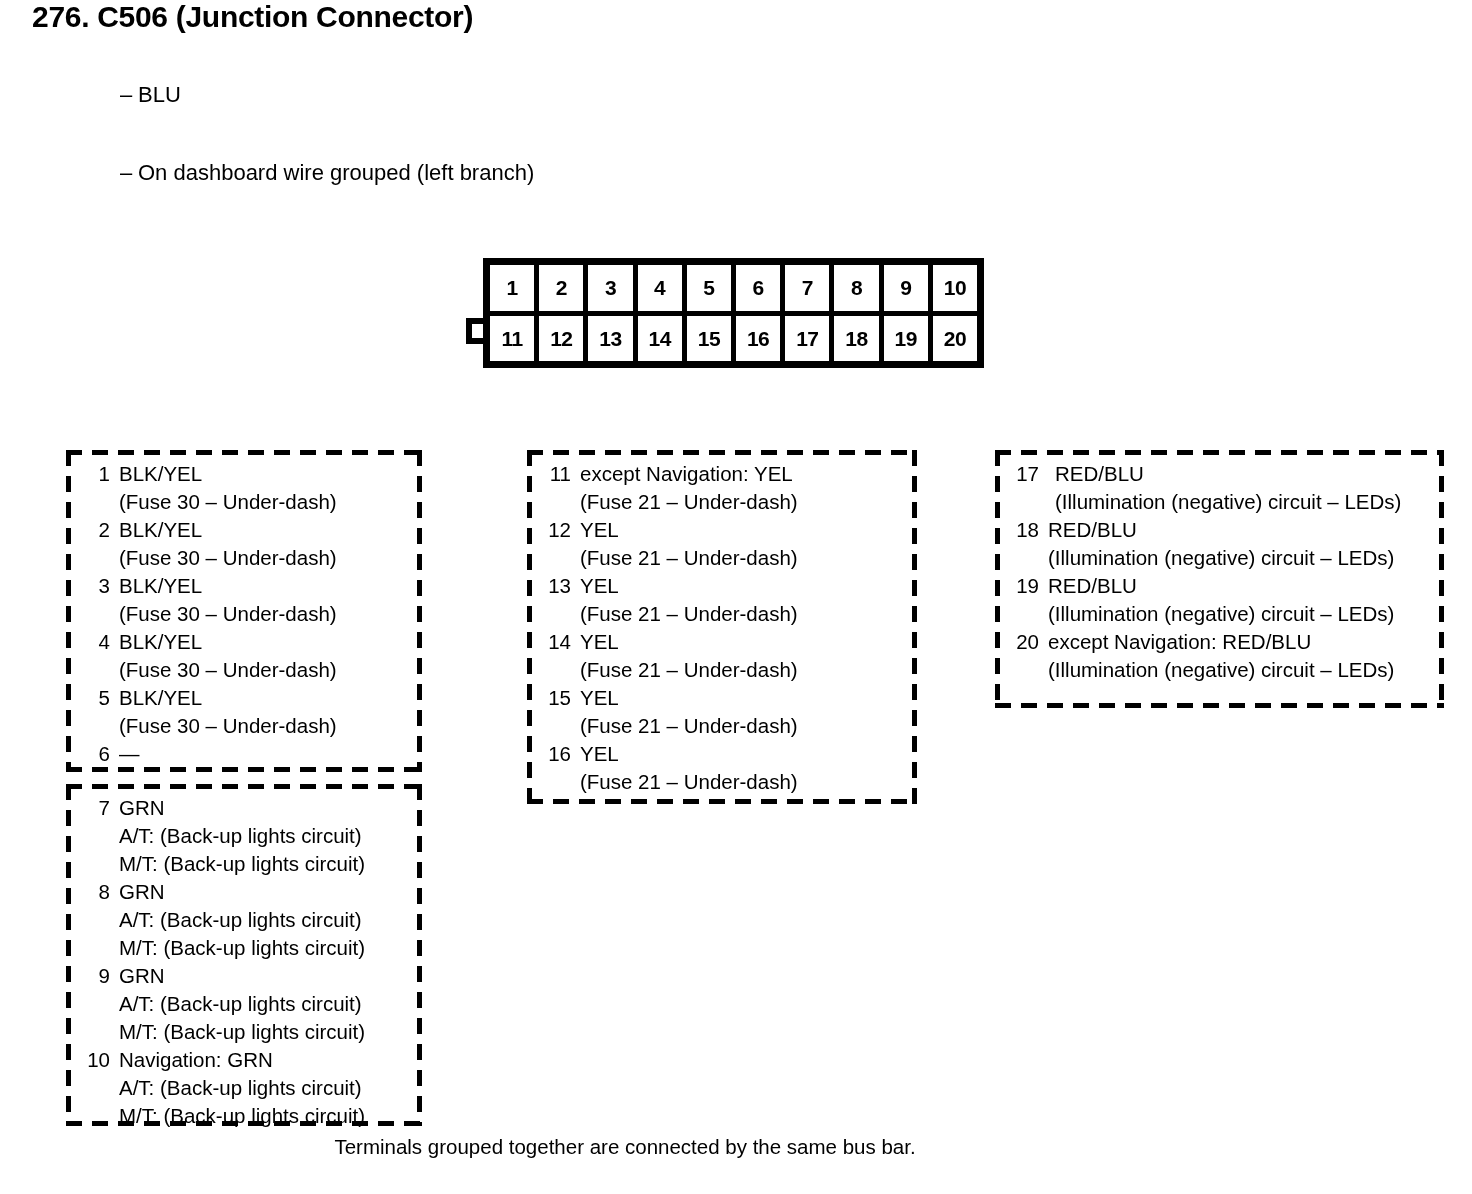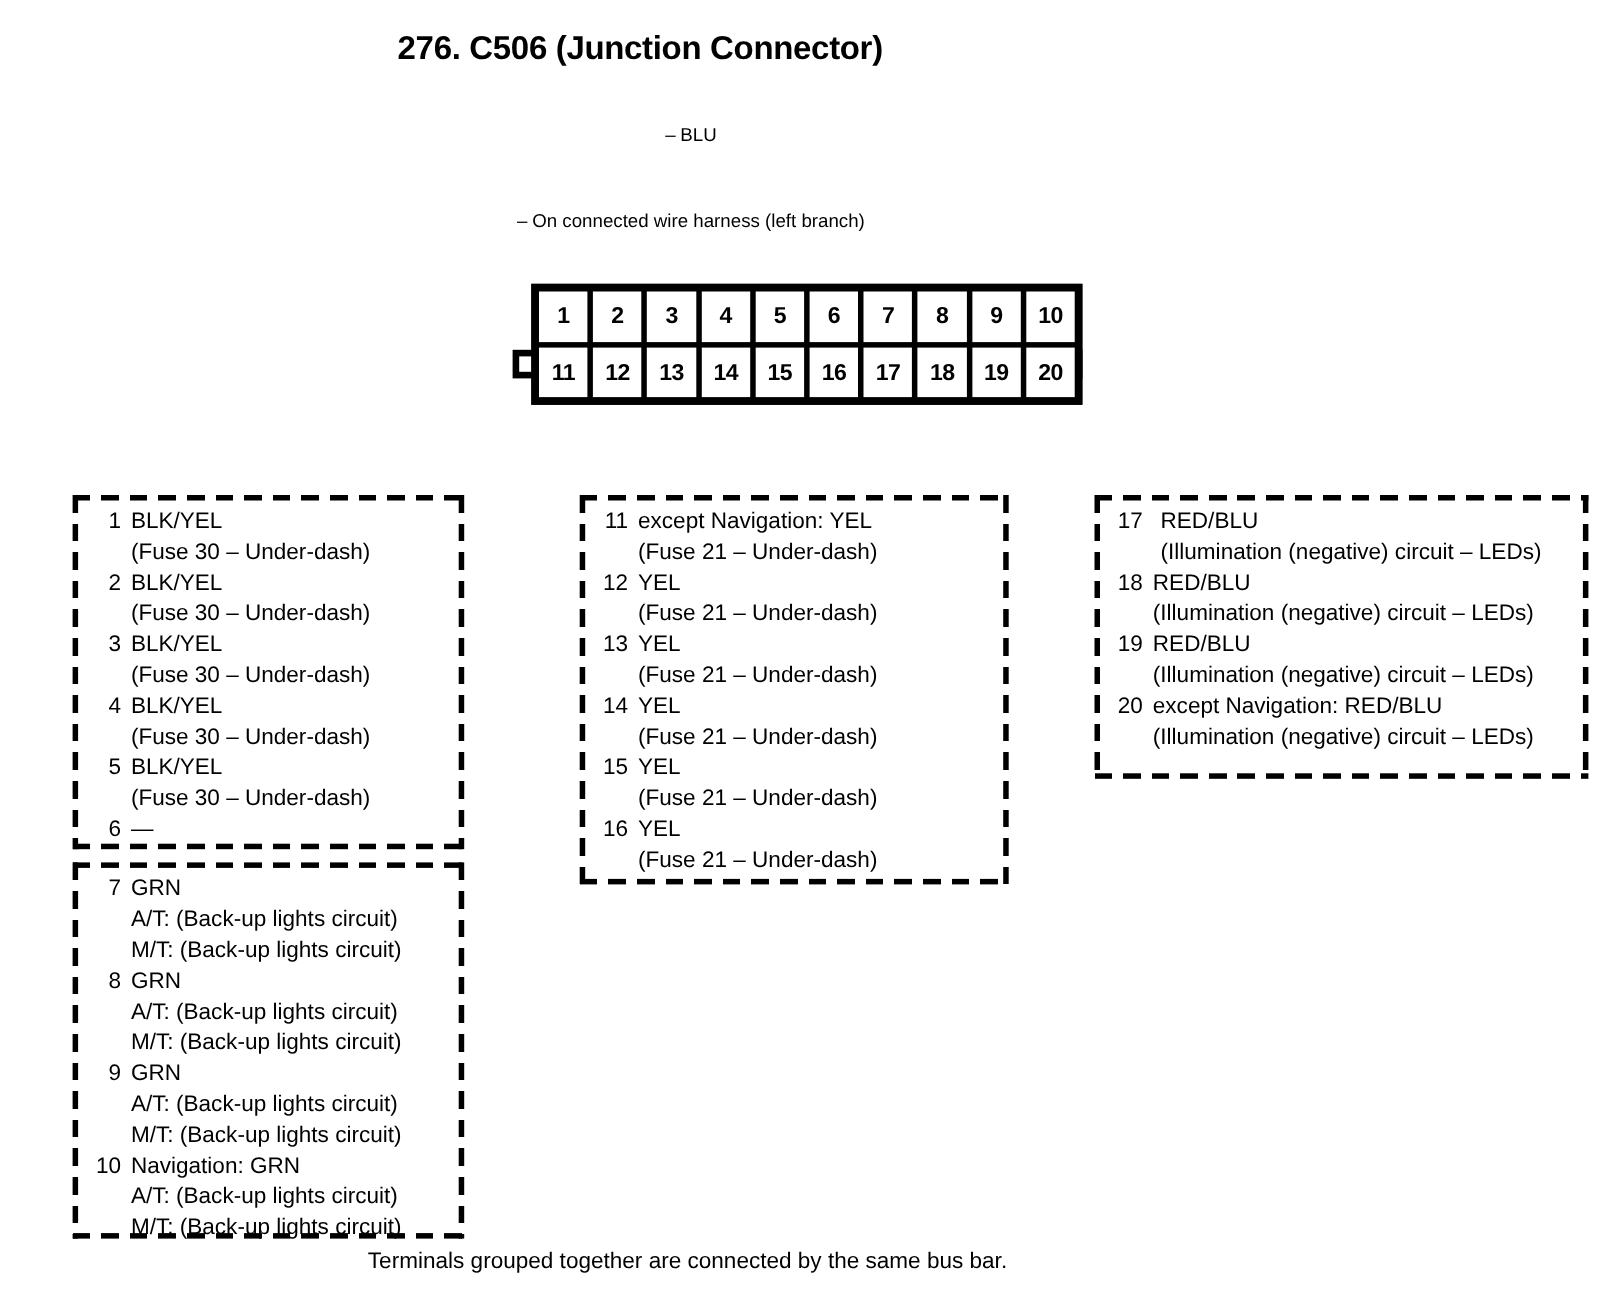--- a/index.html
+++ b/index.html
@@ -14,37 +14,36 @@
     position: relative;
     font-family: "Liberation Sans", sans-serif;
     color: #000000;
     overflow: hidden;
   }
 
   
   #header-block {
     position: absolute;
     left: 32px;
-    top: 30px;
+    top: 2px;
     width: 1100px;
-    text-align: center;
   }
   #page-title {
     font-size: 30px;
     font-weight: bold;
     letter-spacing: -0.3px;
     line-height: 1.0;
     white-space: nowrap;
   }
   #subtitle-list {
     margin-top: 14px;
     padding-left: 88px;
   }
   .subtitle-line {
-    font-size: 17px;
+    font-size: 22px;
     line-height: 29.5px;
     white-space: nowrap;
     margin-top: 48px;
   }
   .sub-dash {
     display: inline-block;
     width: 18px;
   }
 
   
@@ -184,21 +183,21 @@
 </head>
 <body>
 
 <div id="header-block">
   <div id="page-title">276. C506 (Junction Connector)</div>
   <div id="subtitle-list">
     <div class="subtitle-line">
       <span class="sub-dash">–</span><span>BLU</span>
     </div>
     <div class="subtitle-line">
-      <span class="sub-dash">–</span><span>On connected wire harness (left branch)</span>
+      <span class="sub-dash">–</span><span>On dashboard wire grouped (left branch)</span>
     </div>
   </div>
 </div>
 
 <div id="connector-diagram">
   <div id="latch-tab-left" class="latch-tab"></div>
   <div id="latch-tab-right" class="latch-tab"></div>
   <div id="connector-body">
     <div class="pin-row top-row">
       <div class="pin-cell">1</div>

